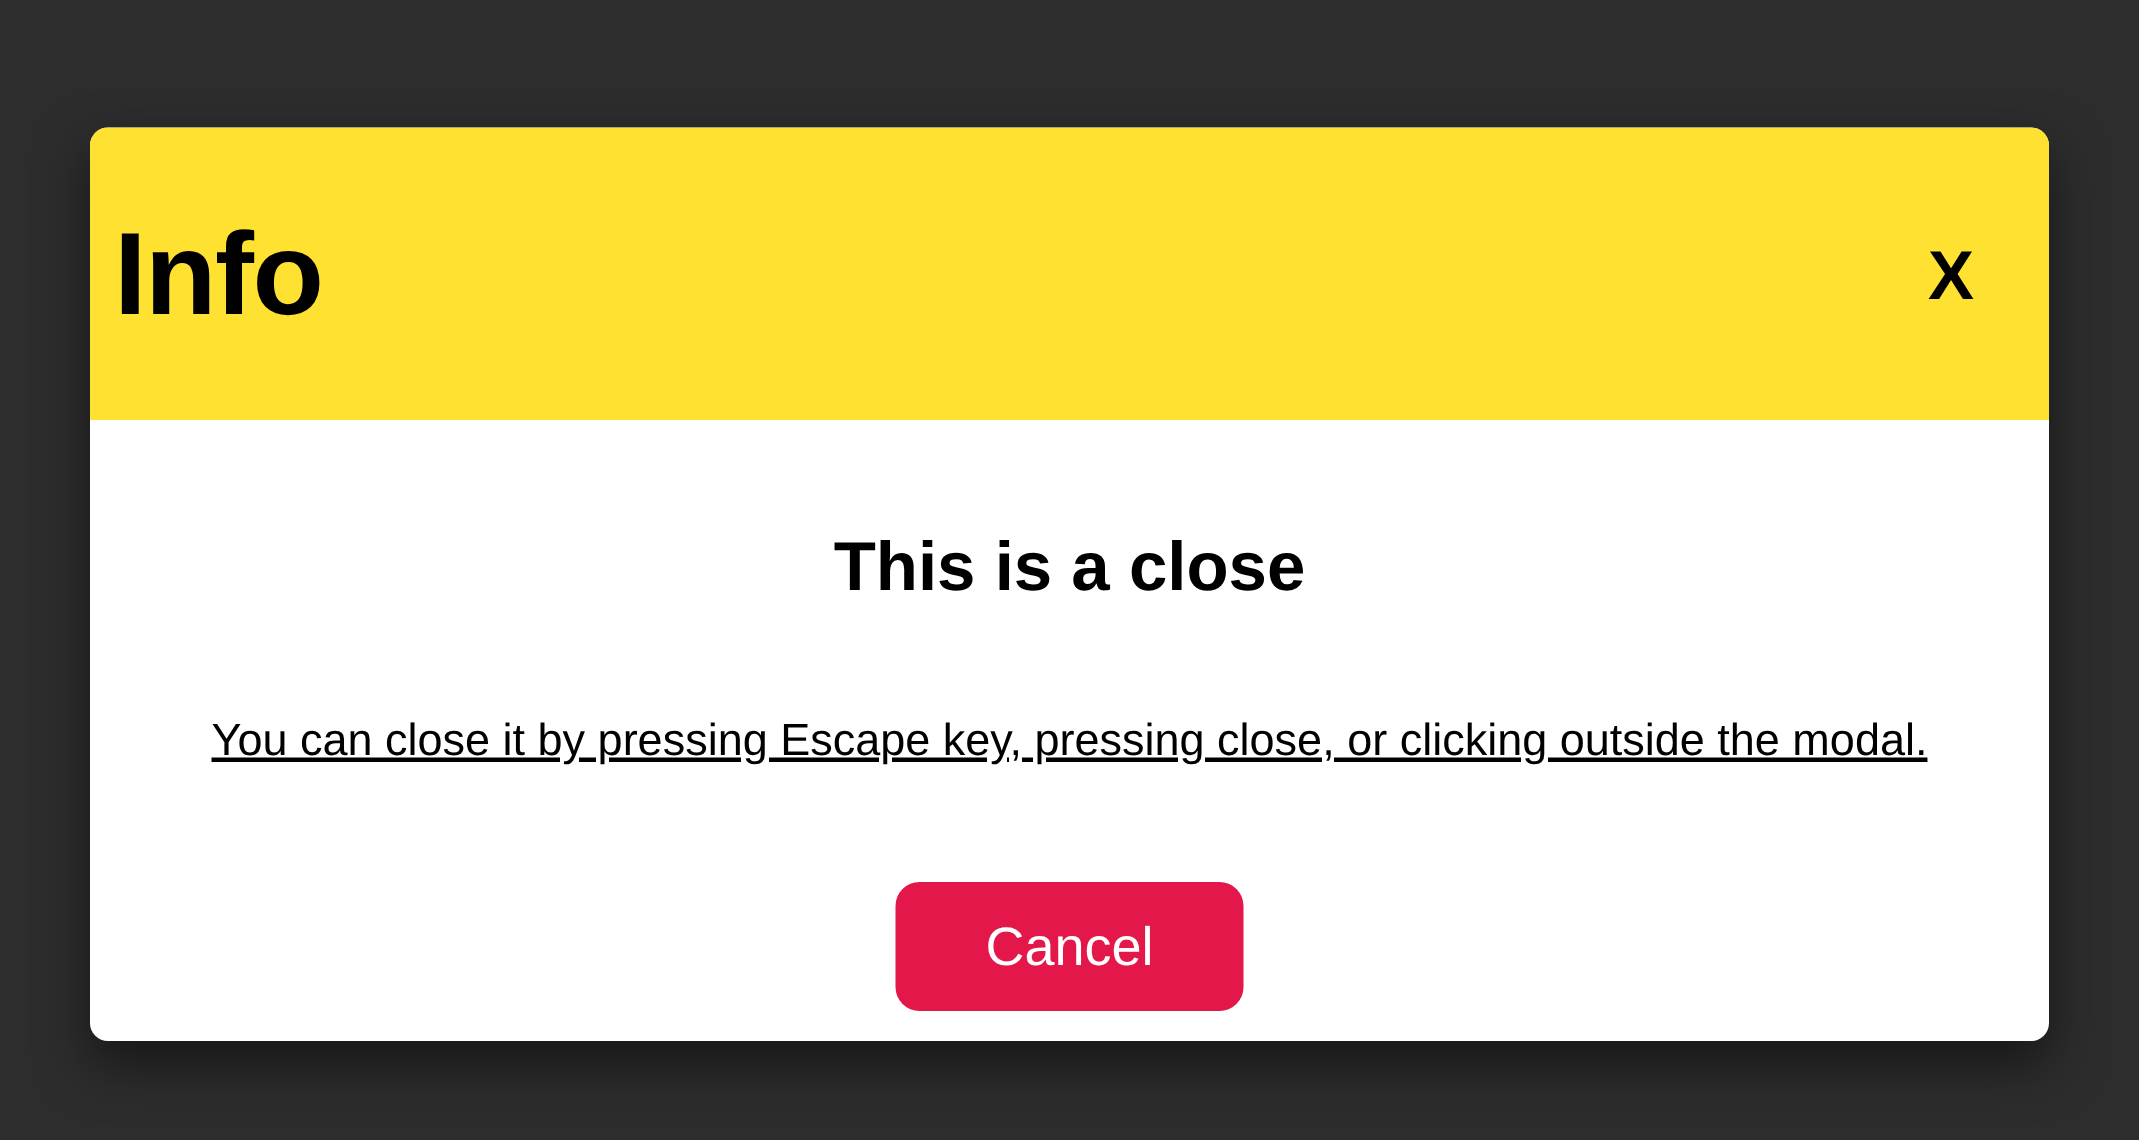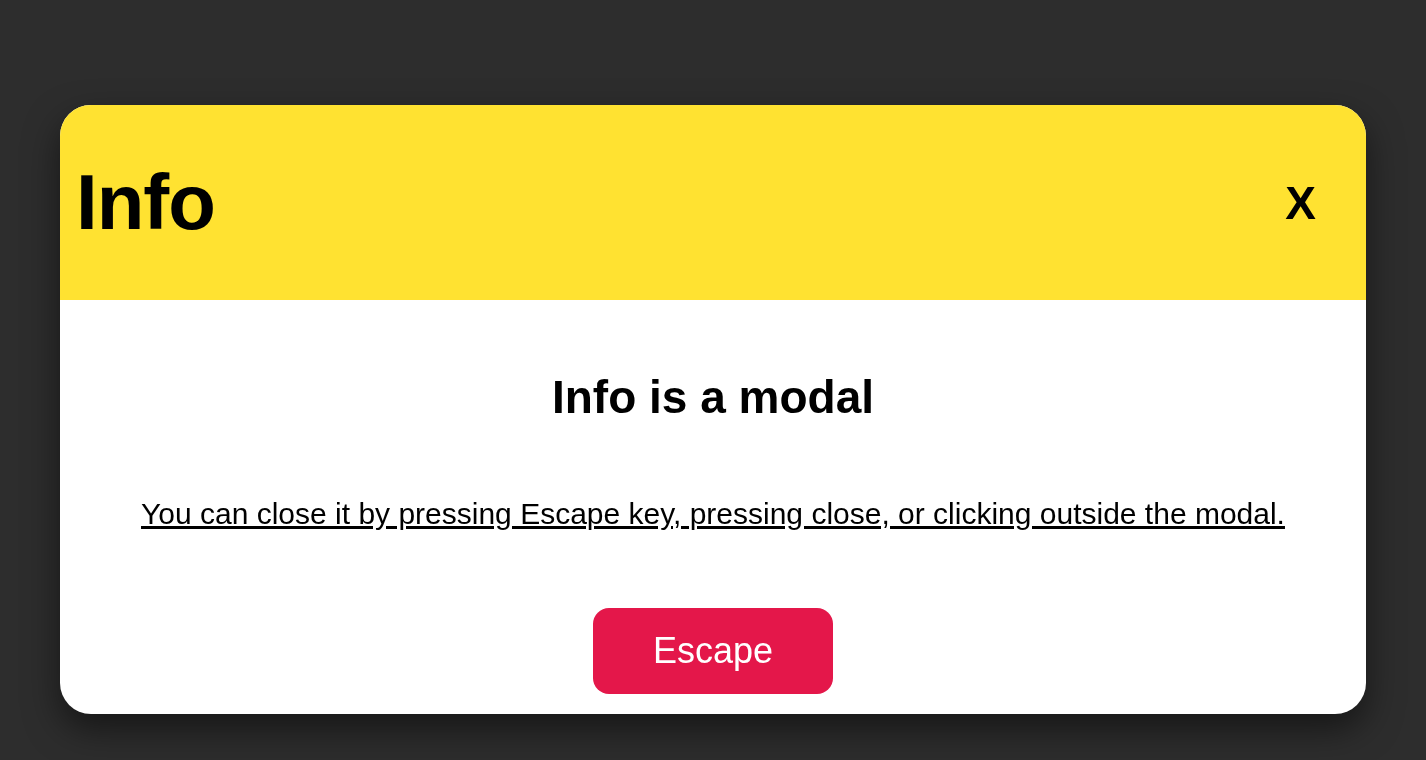--- a/index.html
+++ b/index.html
@@ -14,24 +14,23 @@
       font-family: -apple-system, BlinkMacSystemFont, "Segoe UI", Helvetica, Arial, sans-serif;
       position: relative;
       overflow: hidden;
     }
     .modal {
       position: absolute;
       top: 85px;
       left: 60px;
       right: 60px;
       background: #ffffff;
-      border-radius: 31px;
+      border-radius: 12px;
       box-shadow: 0 15px 35px rgba(0,0,0,0.5);
       overflow: hidden;
-      margin-top: 20px;
     }
     .modal-header {
       background: #ffe231;
       display: flex;
       justify-content: space-between;
       align-items: center;
       padding: 52px 50px 52px 16px;
     }
     .modal-title {
       font-size: 78px;
@@ -82,17 +81,17 @@
   </style>
 </head>
 <body>
 
 <div class="modal">
   <div class="modal-header">
     <h1 class="modal-title">Info</h1>
     <button class="close-btn">X</button>
   </div>
   <div class="modal-body">
-    <h2 class="body-heading">Info is a modal</h2>
+    <h2 class="body-heading">This is a close</h2>
     <p class="body-text">You can close it by pressing Escape key, pressing close, or clicking outside the modal.</p>
-    <button class="cancel-btn">Escape</button>
+    <button class="cancel-btn">Cancel</button>
   </div>
 </div>
 
 </body></html>

